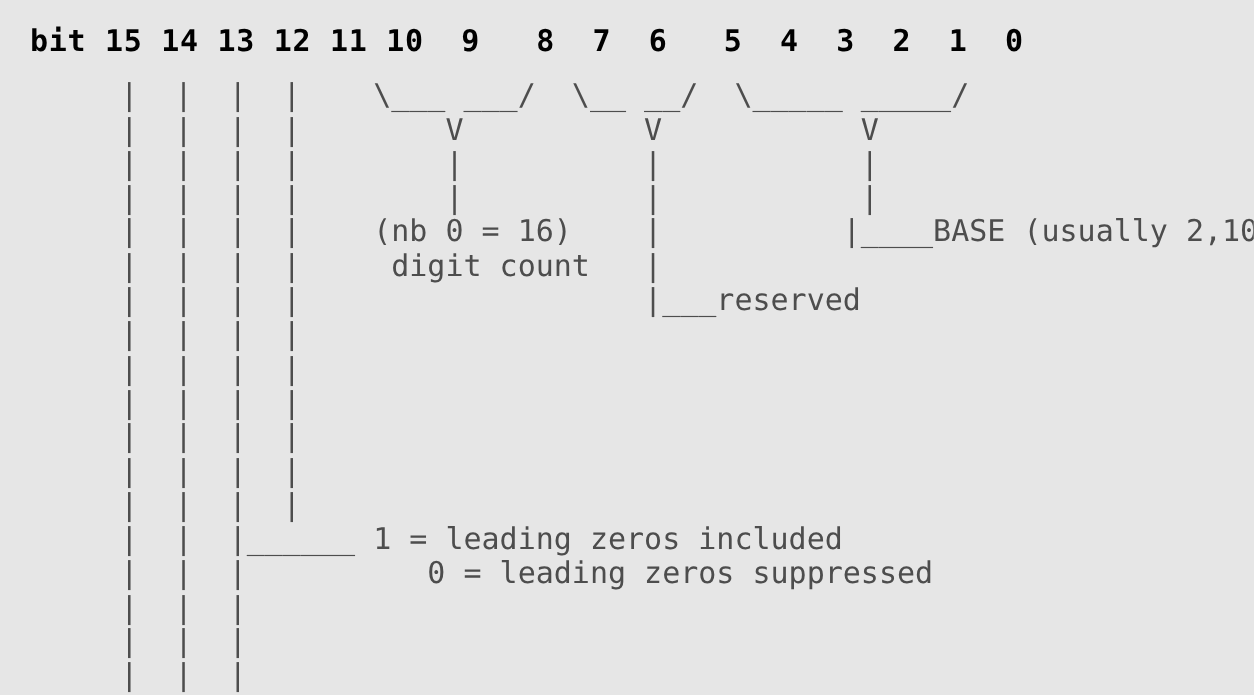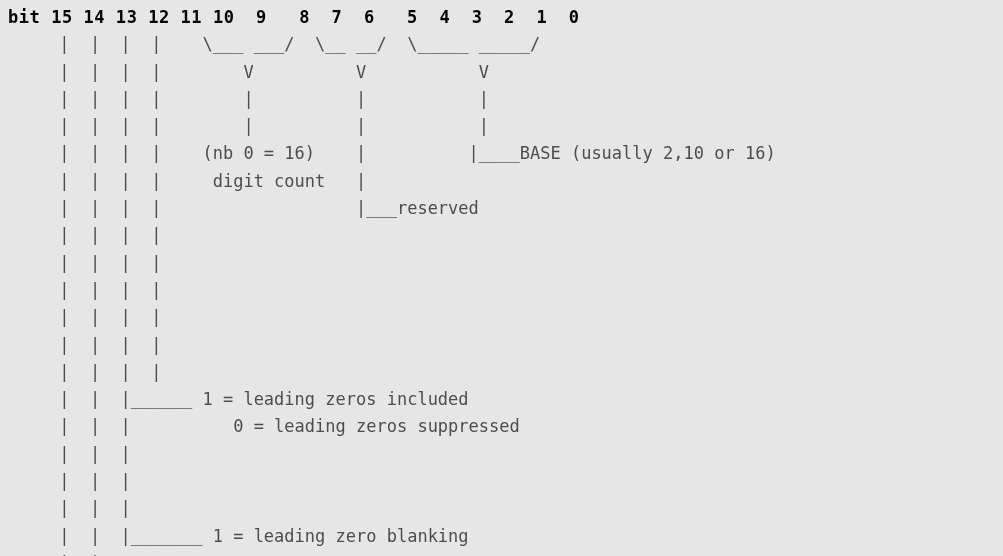--- a/index.html
+++ b/index.html
@@ -17,24 +17,24 @@
 
   #diagram {
     position: relative;
     width: 1003px;
     height: 556px;
     box-sizing: border-box;
     padding: 4px 0 0 8px;
   }
 
   .ascii-block {
-    margin: 0;
+    margin: 16px;
     padding: 0;
     font-family: "DejaVu Sans Mono", "Liberation Mono", monospace;
-    font-size: 17px;
+    font-size: 24px;
     line-height: 27.3px;
     letter-spacing: 0px;
     color: #4a4a4a;
     white-space: pre;
     font-variant-ligatures: none;
     -webkit-font-smoothing: none;
   }
 
   .ascii-block.header-row {
     color: #000000;

